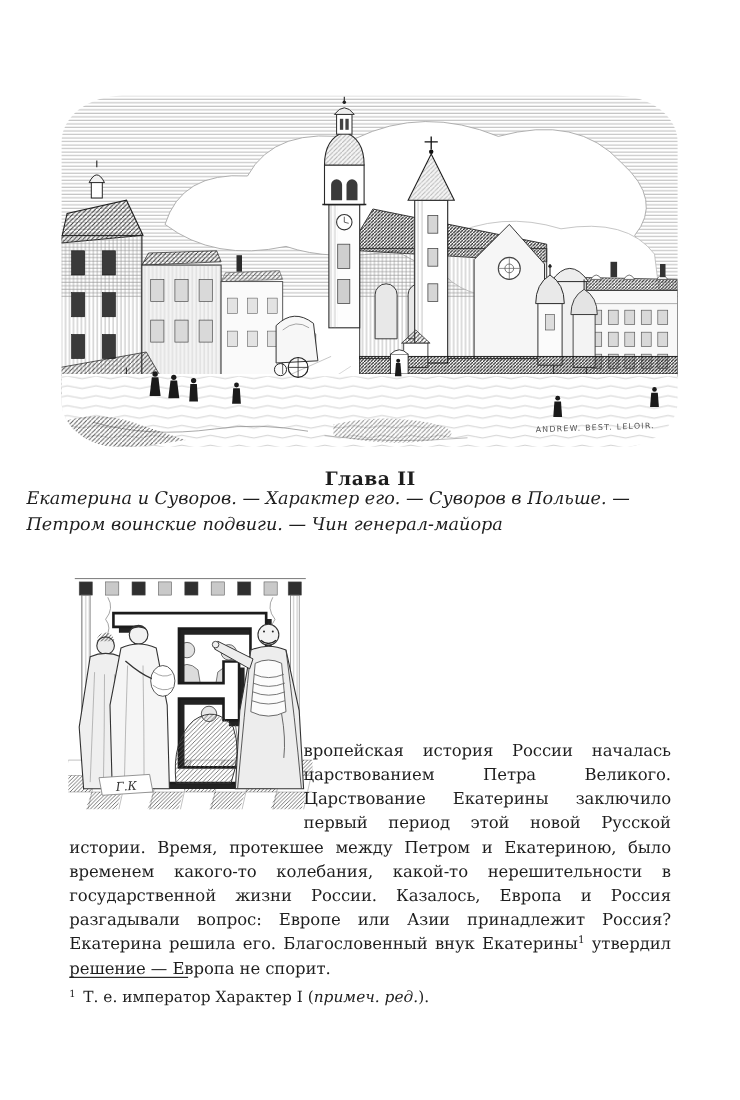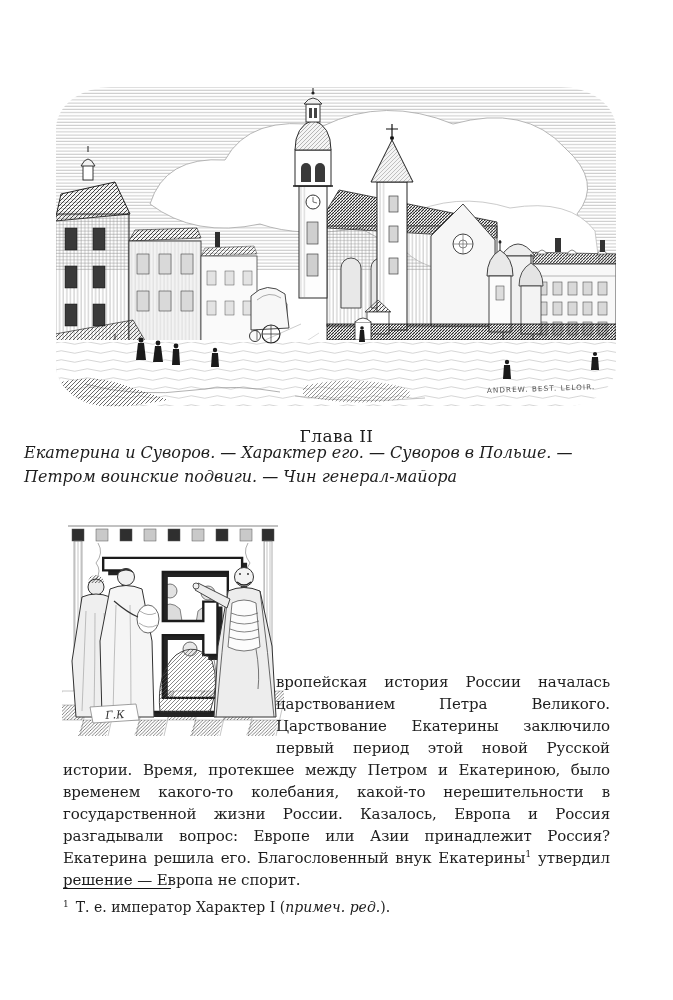--- a/index.html
+++ b/index.html
@@ -3,21 +3,21 @@
 <meta charset="utf-8">
 <style>
   html,body{margin:0;padding:0;background:#ffffff;}
   .page{
     position:relative;width:673px;height:1000px;background:#ffffff;
     font-family:"DejaVu Serif","Liberation Serif",serif;color:#1d1d1d;overflow:hidden;
   }
   .engraving-top{position:absolute;left:55px;top:86px;width:562px;height:322px;}
   .chapter-title{
     position:absolute;left:0;right:0;top:426px;text-align:center;
-    font-size:17px;font-weight:normal;letter-spacing:.4px;
+    font-size:17px;font-weight:bold;letter-spacing:.4px;
   }
   .subtitle{
     position:absolute;left:0;right:0;top:441px;text-align:left;
     font-style:italic;font-size:16px;line-height:24px;margin-left:24px;
   }
   .subtitle span{display:block;}
   .dropcap-fig{position:absolute;left:62px;top:521px;width:222px;height:215px;}
   .body-text{
     position:absolute;left:63px;top:671px;width:547px;
     text-align:justify;font-size:15px;line-height:22px;letter-spacing:-0.1px;

